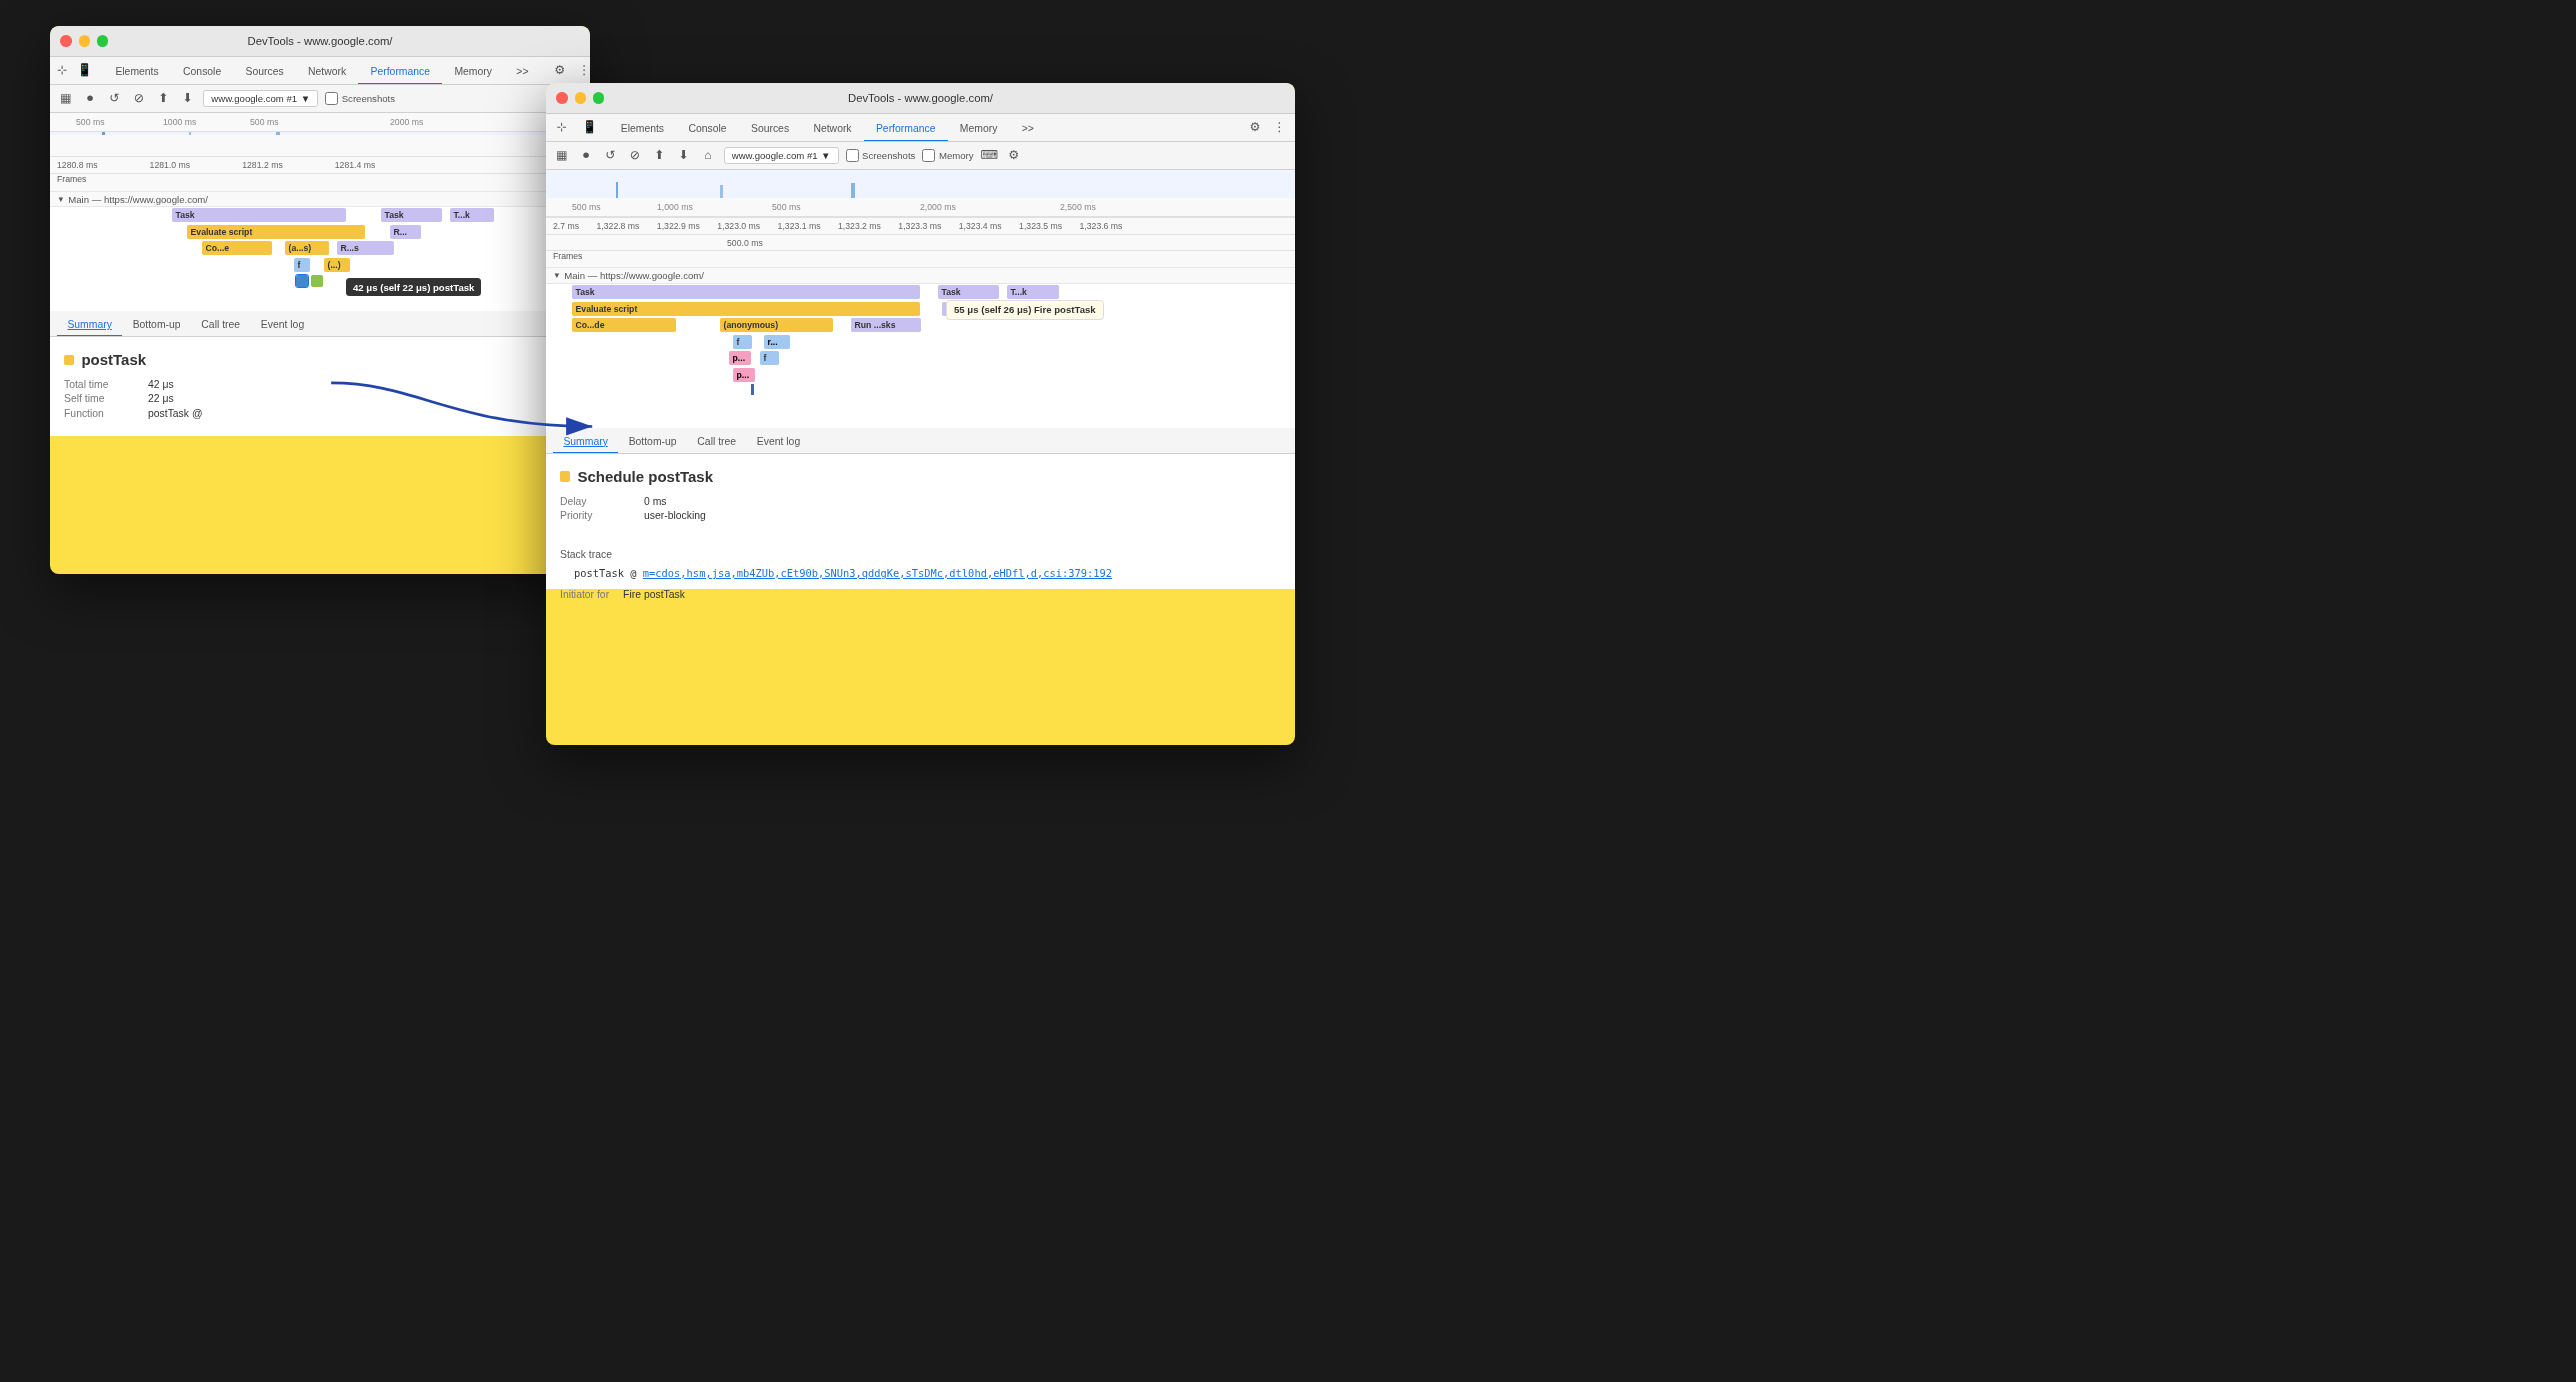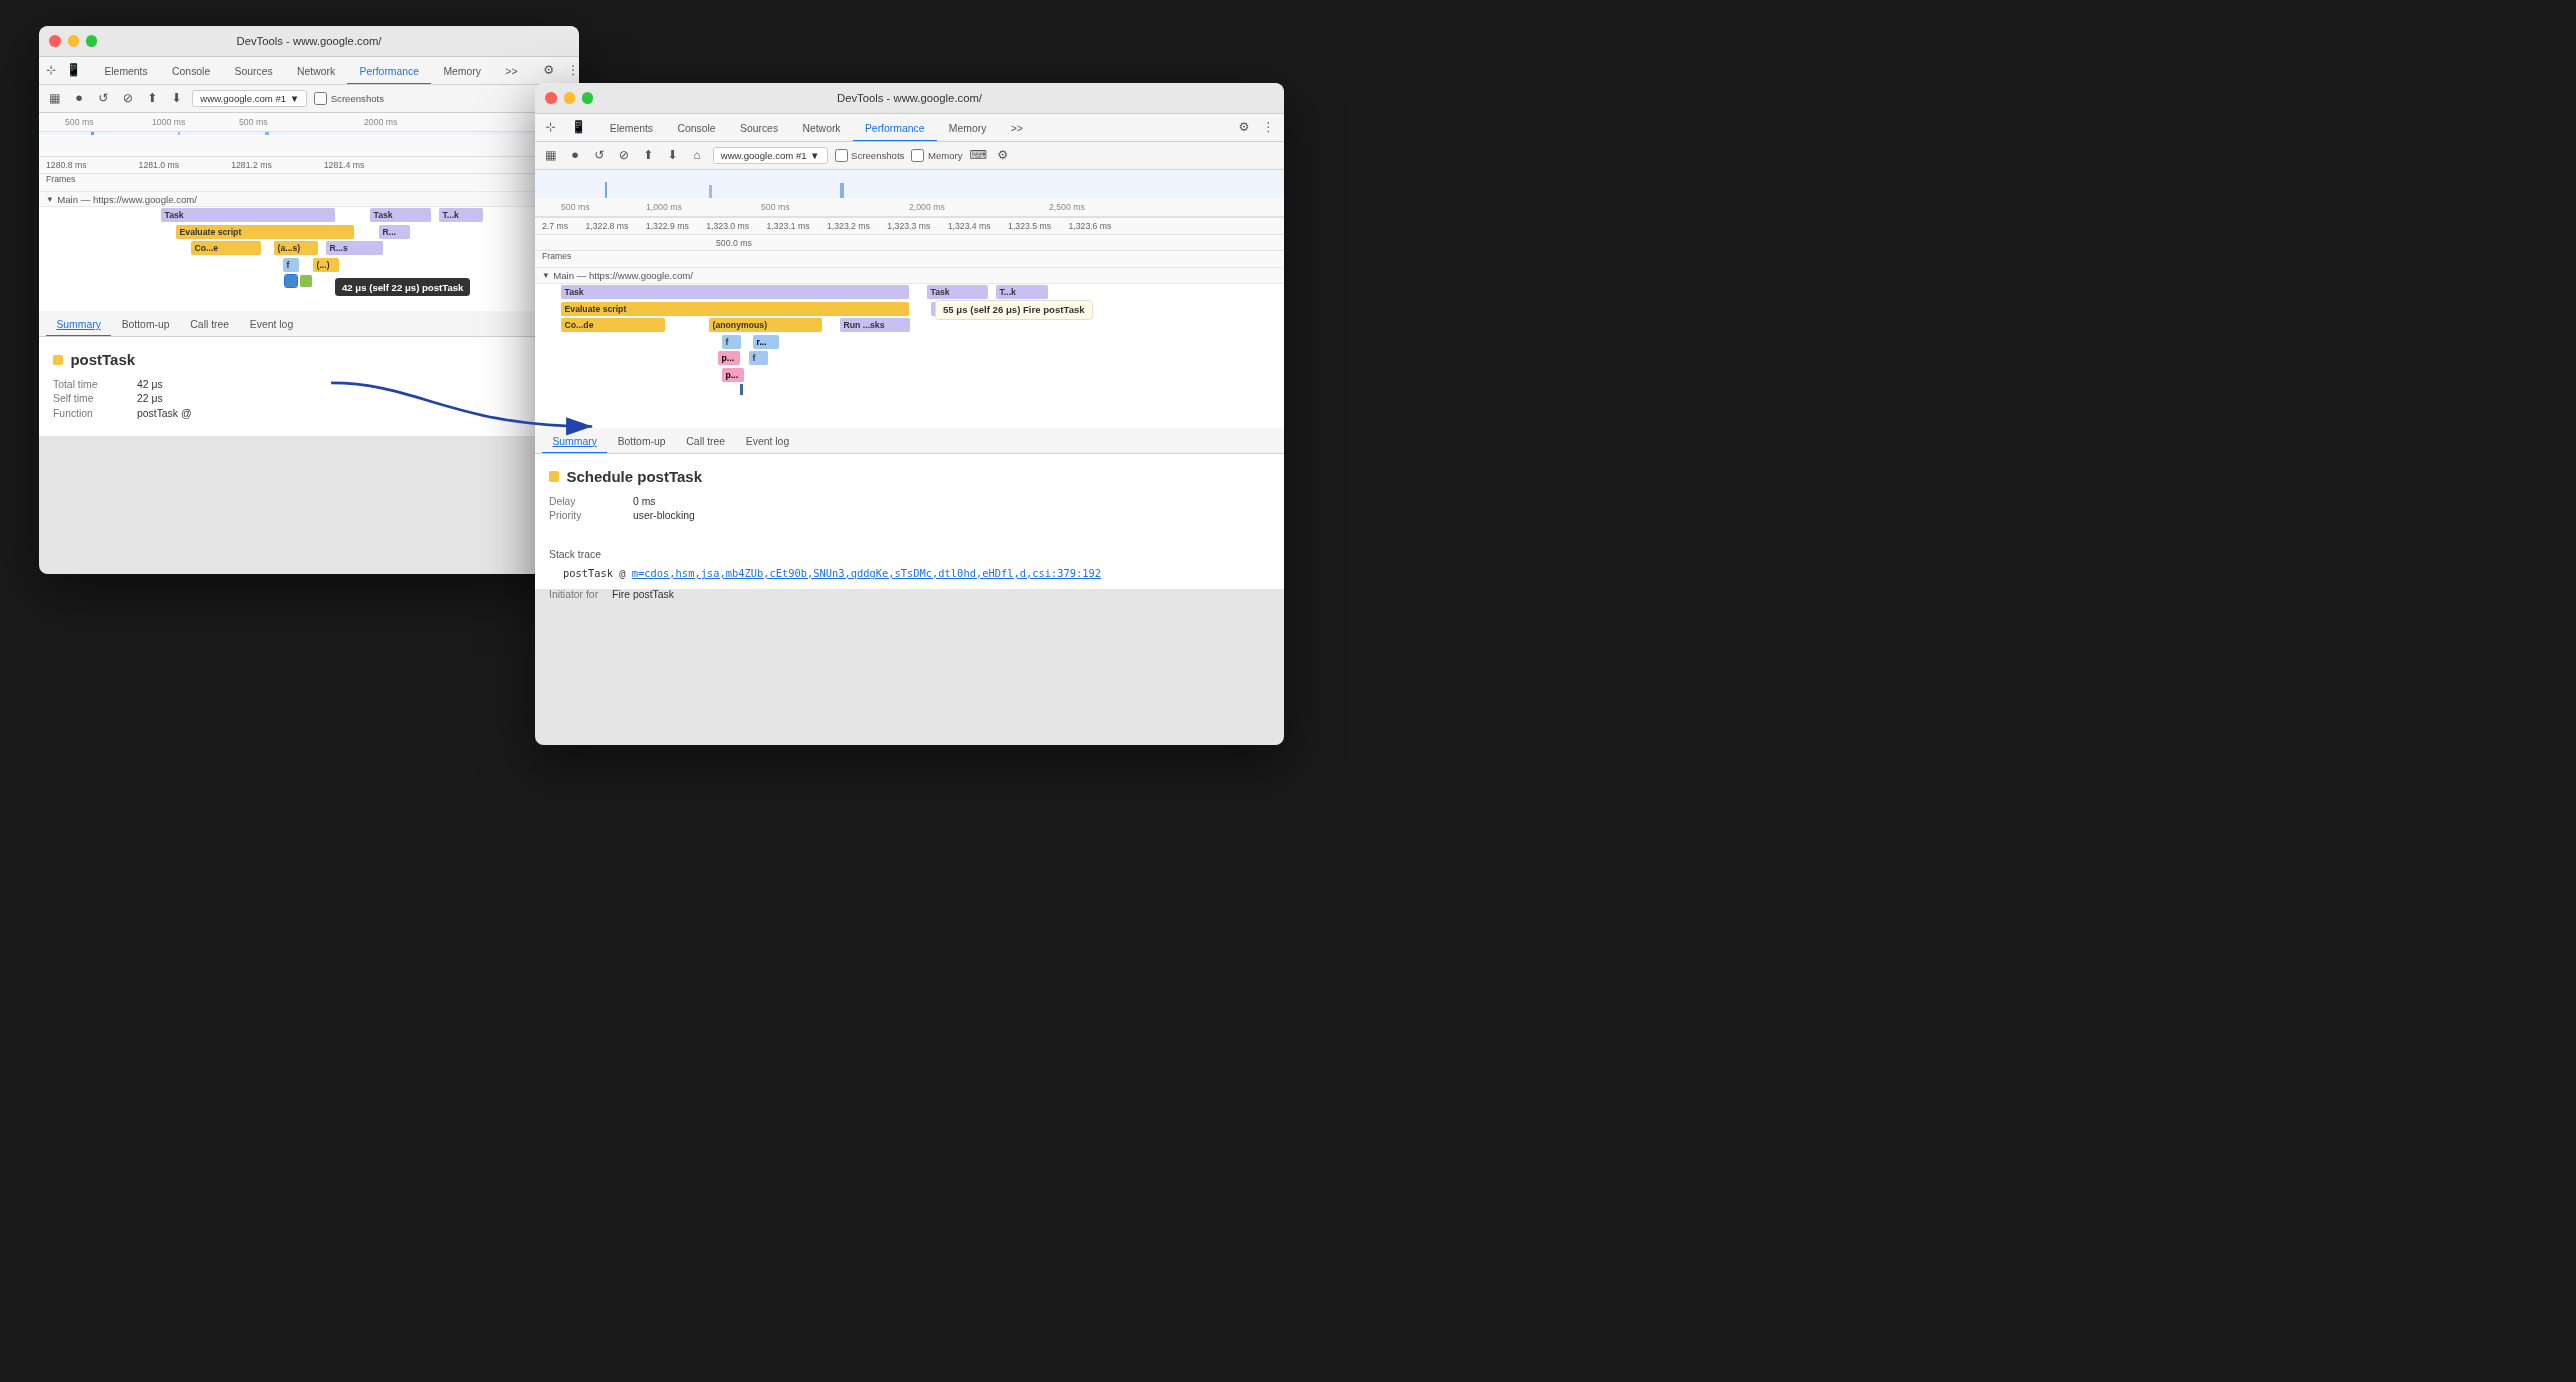--- a/index.html
+++ b/index.html
@@ -9,24 +9,25 @@
       font-size: 10.4px;
       width: 2576px;
       height: 1382px;
       position: relative;
       overflow: hidden;
     }
 
     
     .devtools-window {
       position: absolute;
-      background: #e5e5e5;
+      background: #fde047;
       border-radius: 8.7px;
       box-shadow: 0 17.4px 52px rgba(0,0,0,0.5);
       overflow: hidden;
+      margin-left: 11px;
     }
 
     .window-titlebar {
       background: #e8e8e8;
       height: 31px;
       display: flex;
       align-items: center;
       padding: 0 10.4px;
       border-bottom: 0.9px solid #ccc;
       position: relative;
@@ -427,21 +428,21 @@
     <div style="position:absolute;left:0;right:0;top:0;height:22px;background:#f0f4ff;overflow:hidden;">
       <div style="position:absolute;left:52px;width:2.6px;height:17.4px;bottom:0;background:#4488cc;opacity:0.8;"></div>
       <div style="position:absolute;left:139px;width:1.7px;height:13px;bottom:0;background:#4488cc;opacity:0.5;"></div>
       <div style="position:absolute;left:226px;width:3.5px;height:15.7px;bottom:0;background:#4488cc;opacity:0.6;"></div>
     </div>
 
     <div class="timeline-ruler" style="height:19px;">
       <span class="ruler-mark" style="left:26px;">500 ms</span>
       <span class="ruler-mark" style="left:113px;">1000 ms</span>
       <span class="ruler-mark" style="left:200px;">500 ms</span>
-      <span class="ruler-mark" style="left:325px;">2000 ms</span>
+      <span class="ruler-mark" style="left:340px;">2000 ms</span>
     </div>
   </div>
 
   <div style="background:#f9f9f9;border-bottom:0.9px solid #e0e0e0;height:17.4px;display:flex;align-items:center;padding:0 7px;font-size:8.7px;color:#666;gap:52px;position:relative;overflow:hidden;">
     <span>1280.8 ms</span>
     <span>1281.0 ms</span>
     <span>1281.2 ms</span>
     <span>1281.4 ms</span>
   </div>
 

